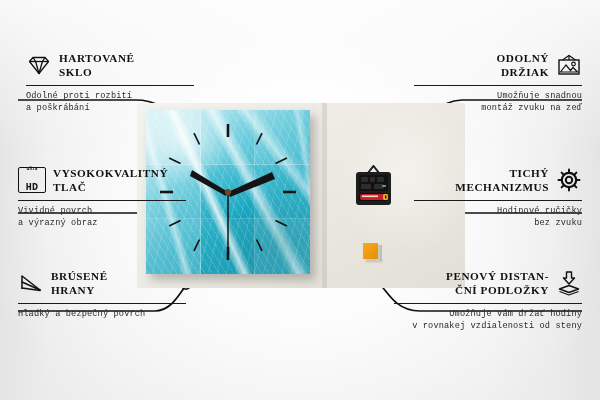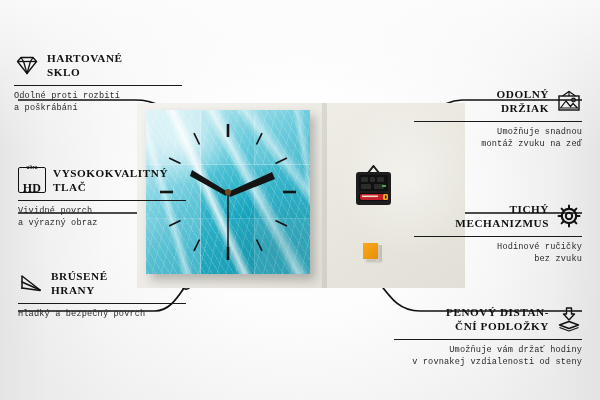--- a/index.html
+++ b/index.html
@@ -58,21 +58,21 @@
     stroke: #111111;
     stroke-width: 1.7;
   }
 
   
   .feature {
     position: absolute;
     width: 168px;
   }
   .feature.left  { text-align: left; }
-  .feature.right { text-align: right; margin-top: 36px; }
+  .feature.right { text-align: right; }
 
   .feat-head {
     display: flex;
     align-items: center;
     gap: 7px;
     min-height: 34px;
   }
   .feature.right .feat-head { flex-direction: row-reverse; }
 
   .feat-title {
@@ -119,22 +119,22 @@
     line-height: 1;
   }
   .hd-badge .hd-ultra {
     font-family: "Liberation Sans", sans-serif;
     font-size: 4.6px;
     font-weight: bold;
     letter-spacing: 0.2px;
     color: #111;
   }
   .hd-badge .hd-main {
-    font-family: Liberation Serif, serif;
-    font-size: 12px;
+    font-family: Liberation Mono, monospace;
+    font-size: 10px;
     font-weight: bold;
     letter-spacing: 0.2px;
     color: #111;
     margin-top: 11px;
   }
 
   
   .photo-front {
     position: absolute;
     left: 137px;
@@ -356,21 +356,21 @@
       </svg>
     </div>
 
     <div class="foampad">
       <div class="pad-shadow"></div>
       <div class="pad-side"></div>
       <div class="pad"></div>
     </div>
   </div>
 
-  <div class="feature left" style="left:14px; top:48px;">
+  <div class="feature left" style="left:26px; top:48px;">
     <div class="feat-head">
       <span class="feat-icon">
         <svg viewBox="0 0 26 26">
           <g fill="none" stroke="#111" stroke-width="1.3" stroke-linejoin="round">
             <path d="M3.5 9.5 L13 21.5 L22.5 9.5 L19 5.5 L7 5.5 Z"></path>
             <path d="M3.5 9.5 H22.5"></path>
             <path d="M7 5.5 L9.6 9.5 L13 21.5 L16.4 9.5 L19 5.5"></path>
           </g>
         </svg>
       </span>

